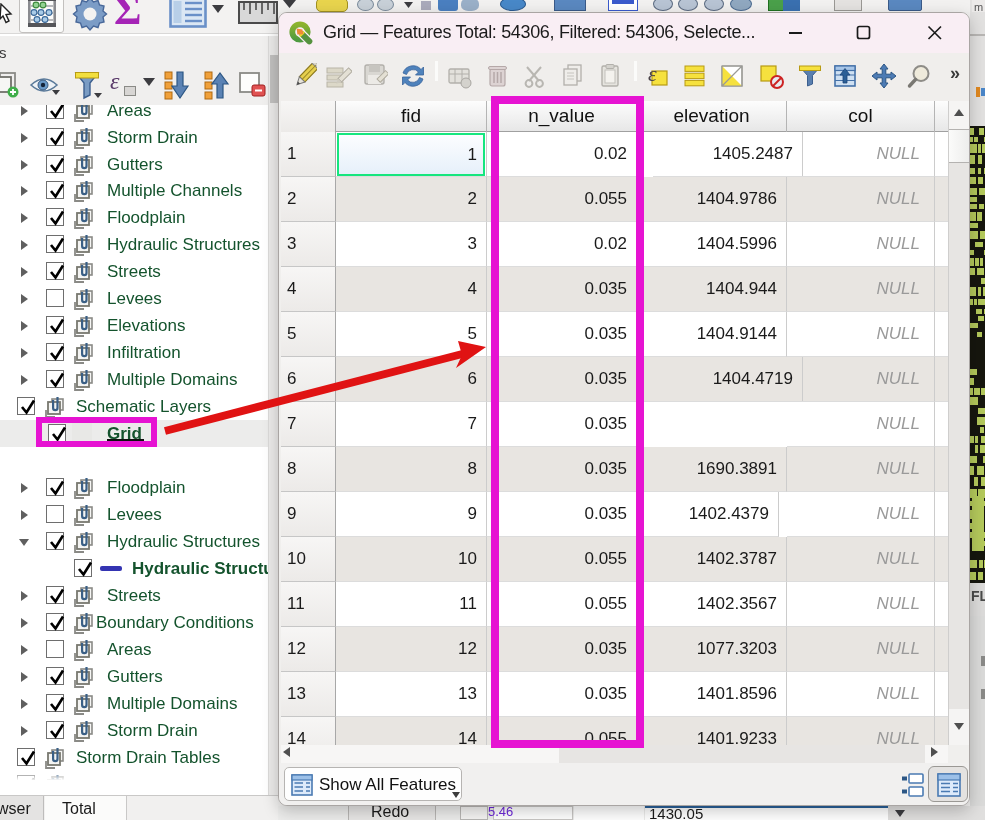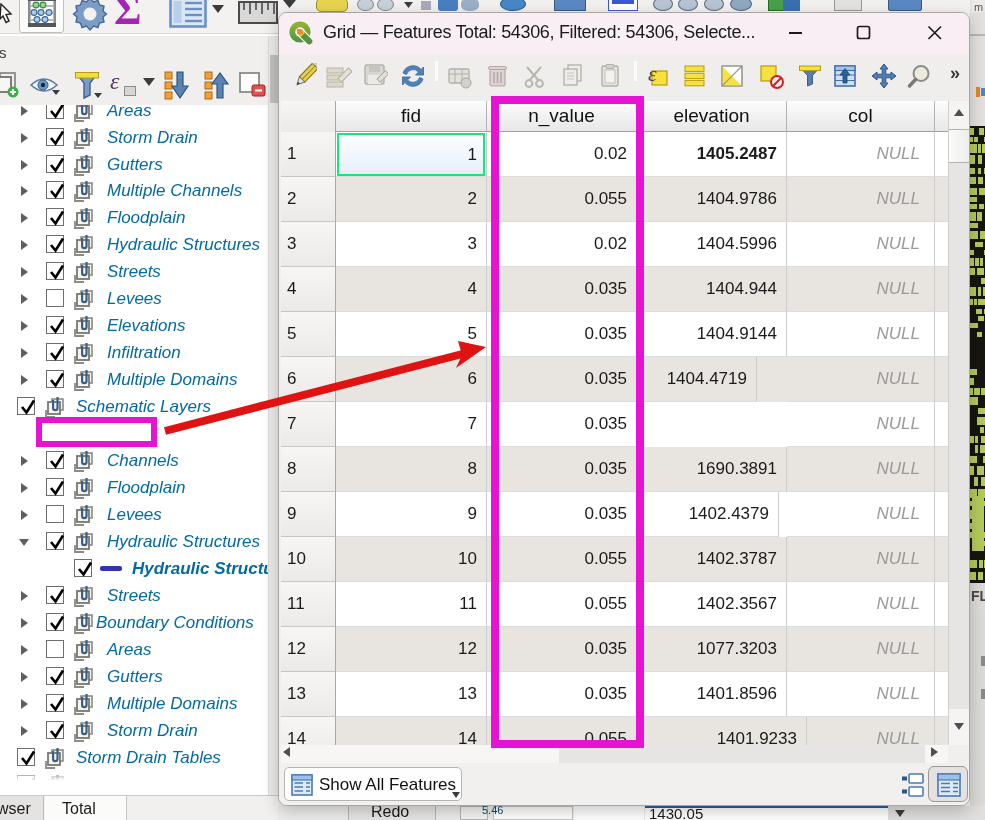--- a/index.html
+++ b/index.html
@@ -13,21 +13,21 @@
 #maintoolbar { position:absolute; left:0; top:0; width:278px; height:34px; background:#f3f2f1; border-bottom:1px solid #d9d8d7; }
 #paneltitle { position:absolute; left:0; top:36px; width:278px; height:30px; background:#f0efee; color:#3a3a3a; font-size:15px; }
 #paneltoolbar { position:absolute; left:0; top:66px; width:278px; height:39px; background:#f0efee; }
 #tree { position:absolute; left:0; top:105px; width:278px; height:693px; background:#fff; overflow:hidden; }
 .trow { position:absolute; left:0; width:278px; height:27px; }
 .arr { position:absolute; left:21px; top:9px; width:0; height:0; border-left:7px solid #5f5f5f; border-top:5px solid transparent; border-bottom:5px solid transparent; }
 .arrd { position:absolute; left:19px; top:11px; width:0; height:0; border-top:7px solid #5f5f5f; border-left:5px solid transparent; border-right:5px solid transparent; }
 .cb { position:absolute; top:4.5px; width:18px; height:18px; background:#fff; border:1.6px solid #6e6e6e; }
 .cb svg { position:absolute; left:-1px; top:-2px; }
 .ticon { position:absolute; top:3px; width:22px; height:22px; }
-.tlabel { position:absolute; top:4px; font-size:17px; color:#0369a1; white-space:nowrap;font-style:italic; }
+.tlabel { position:absolute; top:4px; font-size:17px; color:#14532d; white-space:nowrap; }
 
 #tabbar { position:absolute; left:0; top:795px; width:278px; height:25px; background:#f1f0ef; border-top:1px solid #c9c8c7; }
 .tab { position:absolute; top:0; height:25px; font-size:16px; color:#1a1a1a; }
 
 
 #dialog { position:absolute; left:278px; top:12px; width:692px; height:794px; background:#f0efed; border:1px solid #a9a5a3; border-radius:9px; box-shadow:0 5px 16px rgba(0,0,0,0.22); overflow:hidden; }
 #titlebar { position:absolute; left:0; top:0; width:100%; height:40px; background:#f9eef4; }
 #titletext { position:absolute; left:44px; top:9px; font-size:18px; color:#1b1b1b; letter-spacing:-0.33px; white-space:nowrap; }
 #dtoolbar { position:absolute; left:0; top:40px; width:100%; height:48px; background:#f0eeec; }
 .ti { position:absolute; top:10px; }
@@ -320,34 +320,29 @@
           </svg>
         </div>
         <div class="ticon" style="left:43px;"><svg width="24" height="24" viewBox="0 0 24 24">
             <path d="M3 14 v7 h9" stroke="#8a8a86" stroke-width="1.8" fill="none"></path>
             <rect x="9" y="3" width="11" height="11" fill="#f6f6f4" stroke="#8a8a86" stroke-width="1.6"></rect>
             <rect x="5" y="6" width="12" height="12" fill="#f4f4f2" stroke="#78786f" stroke-width="1.8"></rect>
             <path d="M14.5 1 v11 a2.2 2.2 0 0 1 -4.4 0 v-8" stroke="#3a5f85" stroke-width="2.2" fill="none"></path>
           </svg></div>
         <div class="tlabel" style="left:76px;">Schematic Layers</div>
       </div>
-      <div class="trow" style="top: 341.5px;">
-        <div class="arr"></div>
-        <div class="cb" style="left:46px;">
-          <svg width="22" height="22" viewBox="0 0 22 22">
-            <path d="M5 11 L9.5 16.5 L17 4.5" stroke="#000" stroke-width="2.6" fill="none"></path>
-          </svg>
-        </div>
-        <div class="ticon" style="left:72px;"><svg width="24" height="24" viewBox="0 0 24 24">
-            <path d="M3 14 v7 h9" stroke="#8a8a86" stroke-width="1.8" fill="none"></path>
-            <rect x="9" y="3" width="11" height="11" fill="#f6f6f4" stroke="#8a8a86" stroke-width="1.6"></rect>
-            <rect x="5" y="6" width="12" height="12" fill="#f4f4f2" stroke="#78786f" stroke-width="1.8"></rect>
-            <path d="M14.5 1 v11 a2.2 2.2 0 0 1 -4.4 0 v-8" stroke="#3a5f85" stroke-width="2.2" fill="none"></path>
-          </svg></div>
-        <div class="tlabel" style="left:107px;">Channels</div>
+      <div class="trow" style="top: 314.5px; background: rgb(236, 236, 235);">
+        <div class="cb" style="left:48px;">
+          <svg width="22" height="22" viewBox="0 0 22 22">
+            <path d="M5 11 L9.5 16.5 L17 4.5" stroke="#000" stroke-width="2.6" fill="none"></path>
+          </svg>
+        </div>
+        <div class="ticon" style="left:72px;background:#e8e8e6;width:20px;height:20px;"></div>
+        <div class="tlabel" style="left:107px;font-weight:bold;">Grid</div>
+        <div style="position:absolute;left:107px;top:19.5px;width:37px;height:2px;background:#111;"></div>
       </div>
       <div class="trow" style="top: 368.5px;">
         <div class="arr"></div>
         <div class="cb" style="left:46px;">
           <svg width="22" height="22" viewBox="0 0 22 22">
             <path d="M5 11 L9.5 16.5 L17 4.5" stroke="#000" stroke-width="2.6" fill="none"></path>
           </svg>
         </div>
         <div class="ticon" style="left:72px;"><svg width="24" height="24" viewBox="0 0 24 24">
             <path d="M3 14 v7 h9" stroke="#8a8a86" stroke-width="1.8" fill="none"></path>
@@ -639,21 +634,21 @@
   <div class="abs" style="left:1px;top:588px;font-size:14px;font-weight:bold;color:#4a4a4a;">FLO</div>
   <div class="abs" style="left:0;top:616px;width:15px;height:204px;background:#dadad9;"></div>
   <div class="abs" style="left:11px;top:656px;width:4px;height:10px;background:#8a8a88;"></div>
   <div class="abs" style="left:11px;top:689px;width:4px;height:10px;background:#8a8a88;"></div>
 </div>
 <div id="bottomstrip">
   <div class="abs" style="left:70px;top:0;width:88px;height:14px;background:#e7e6e5;border-left:1px solid #b8b6b4;border-right:1px solid #b8b6b4;"></div>
   <div class="abs" style="left:93px;top:-3px;font-size:16px;color:#1a1a1a;">Redo</div>
   <div class="abs" style="left:182px;top:0;width:28px;height:14px;background:#f5f4f3;border:1px solid #b8b6b4;"></div>
   <div class="abs" style="left:215px;top:0;width:80px;height:14px;background:#fff;border:1px solid #c8c6c4;"></div>
-  <div class="abs" style="left:204px;top:-2px;font-size:11px;color:#0c4a6e;">5.46</div>
+  <div class="abs" style="left:210px;top:-2px;font-size:13px;color:#6d28d9;">5.46</div>
   <div class="abs" style="left:296px;top:0;width:70px;height:14px;background:#fff;"></div>
   <div class="abs" style="left:367px;top:0;width:243px;height:14px;background:#fff;border-top:2.5px solid #2a6099;"></div>
   <div class="abs" style="left:371px;top:-1px;font-size:15px;color:#1a1a1a;">1430.05</div>
   <div class="abs" style="left:610px;top:0;width:97px;height:14px;background:#e0dfde;"></div>
   <div class="abs" style="left:617px;top:4px;width:0;height:0;border-top:7px solid #3c3c40;border-left:5.5px solid transparent;border-right:5.5px solid transparent;"></div>
 </div>
 
 <div id="dialog">
   <div id="titlebar">
     <svg style="position:absolute;left:10px;top:8px;" width="24" height="24" viewBox="0 0 24 24">
@@ -805,21 +800,21 @@
     <div class="hcell" style="left:356px;width:150px;">elevation</div>
     <div class="hcell" style="left:206px;width:150px;">n_value</div>
     <div class="hcell" style="left:506px;width:148px;">col</div>
     <div class="hcell" style="left:654px;width:13px;border-right:none;"></div>
   </div>
   <div id="tbody">
         <div class="r" style="top: 0px;">
           <div class="rn">1</div>
           <div class="c" style="left:55px;width:151px;">1</div>
           <div class="c" style="left:206px;width:150px;">0.02</div>
-          <div class="c" style="left:356px;width:150px;font-weight:bold;">1405.2487</div>
+          <div class="c" style="left:372px;width:150px;">1405.2487</div>
           <div class="c cnull" style="left:506px;width:148px;">NULL</div>
           <div class="c" style="left:654px;width:13px;border-right:none;padding:0;"></div>
           <div style="position: absolute; left: 56px; top: 1px; width: 148px; height: 43px; border: 2.5px solid rgb(22, 230, 126); background: linear-gradient(rgb(252, 253, 255), rgb(230, 240, 250));">
             <div style="position: absolute; right: 6px; top: 0px; font-size: 17px; line-height: 40px; color: rgb(26, 26, 26);">1</div>
           </div>
         </div>
         <div class="r alt" style="top: 45px;">
           <div class="rn">2</div>
           <div class="c" style="left:55px;width:151px;">2</div>
           <div class="c" style="left:206px;width:150px;">0.055</div>
@@ -848,21 +843,21 @@
           <div class="c" style="left:55px;width:151px;">5</div>
           <div class="c" style="left:206px;width:150px;">0.035</div>
           <div class="c" style="left:356px;width:150px;">1404.9144</div>
           <div class="c cnull" style="left:506px;width:148px;">NULL</div>
           <div class="c" style="left:654px;width:13px;border-right:none;padding:0;"></div>
         </div>
         <div class="r alt" style="top: 225px;">
           <div class="rn">6</div>
           <div class="c" style="left:55px;width:151px;">6</div>
           <div class="c" style="left:206px;width:150px;">0.035</div>
-          <div class="c" style="left:356px;width:120px;">1404.4719</div>
+          <div class="c" style="left:356px;width:166px;">1404.4719</div>
           <div class="c cnull" style="left:506px;width:148px;">NULL</div>
           <div class="c" style="left:654px;width:13px;border-right:none;padding:0;"></div>
         </div>
         <div class="r" style="top: 270px;">
           <div class="rn">7</div>
           <div class="c" style="left:55px;width:151px;">7</div>
           <div class="c" style="left:206px;width:150px;">0.035</div>
           <div class="c cnull" style="left:506px;width:148px;">NULL</div>
           <div class="c" style="left:654px;width:13px;border-right:none;padding:0;"></div>
         </div>
@@ -911,21 +906,21 @@
           <div class="c" style="left:55px;width:151px;">13</div>
           <div class="c" style="left:206px;width:150px;">0.035</div>
           <div class="c" style="left:356px;width:150px;">1401.8596</div>
           <div class="c cnull" style="left:506px;width:148px;">NULL</div>
           <div class="c" style="left:654px;width:13px;border-right:none;padding:0;"></div>
         </div>
         <div class="r alt" style="top: 585px;">
           <div class="rn">14</div>
           <div class="c" style="left:55px;width:151px;">14</div>
           <div class="c" style="left:206px;width:150px;">0.055</div>
-          <div class="c" style="left:376px;width:150px;">1401.9233</div>
+          <div class="c" style="left:356px;width:150px;">1401.9233</div>
           <div class="c cnull" style="left:506px;width:148px;">NULL</div>
           <div class="c" style="left:654px;width:13px;border-right:none;padding:0;"></div>
         </div>
       </div>
   <div id="vscroll">
     <div style="position:absolute;left:0;top:0;width:21px;height:30px;background:#f5f4f3;border-bottom:1px solid #d5d4d3;"></div>
     <div style="position:absolute;left:5px;top:8px;width:0;height:0;border-bottom:7px solid #4f4f4f;border-left:5.5px solid transparent;border-right:5.5px solid transparent;"></div>
     <div style="position:absolute;left:0;top:28px;width:20px;height:34px;background:linear-gradient(90deg,#fbfbfa,#ededec);border:1px solid #b4b2b0;border-left:none;border-right:none;"></div>
     <div style="position:absolute;left:0;top:62px;width:21px;height:546px;background:#e7e5e3;"></div>
     <div style="position:absolute;left:0;top:608px;width:21px;height:36px;background:#f5f4f3;"></div>

